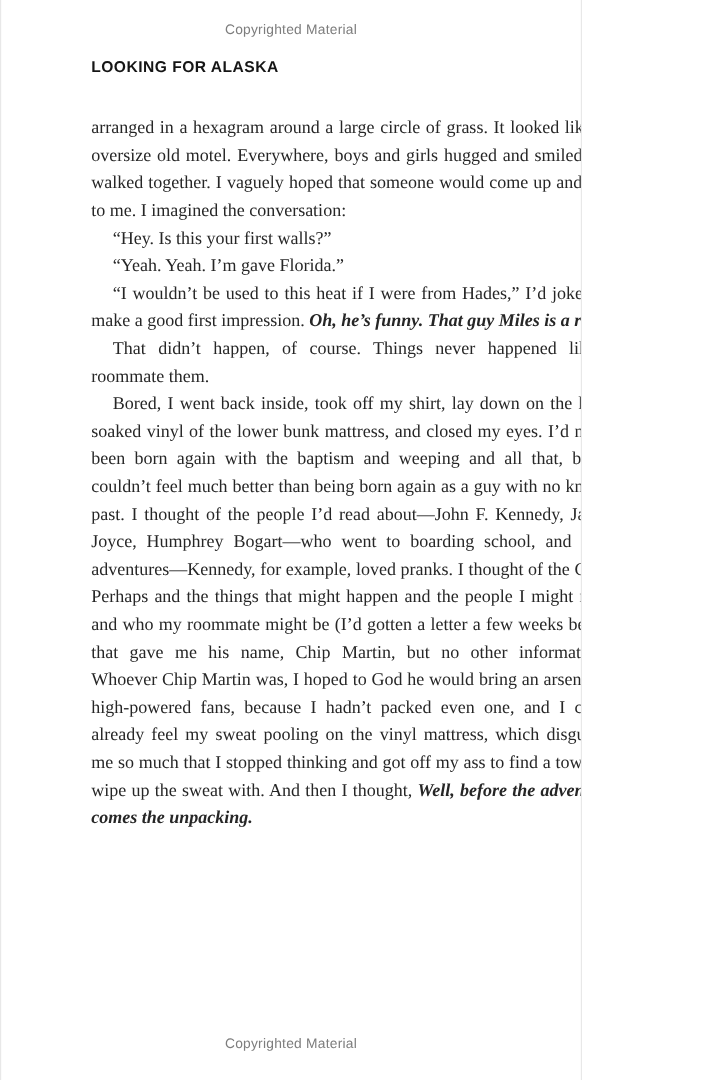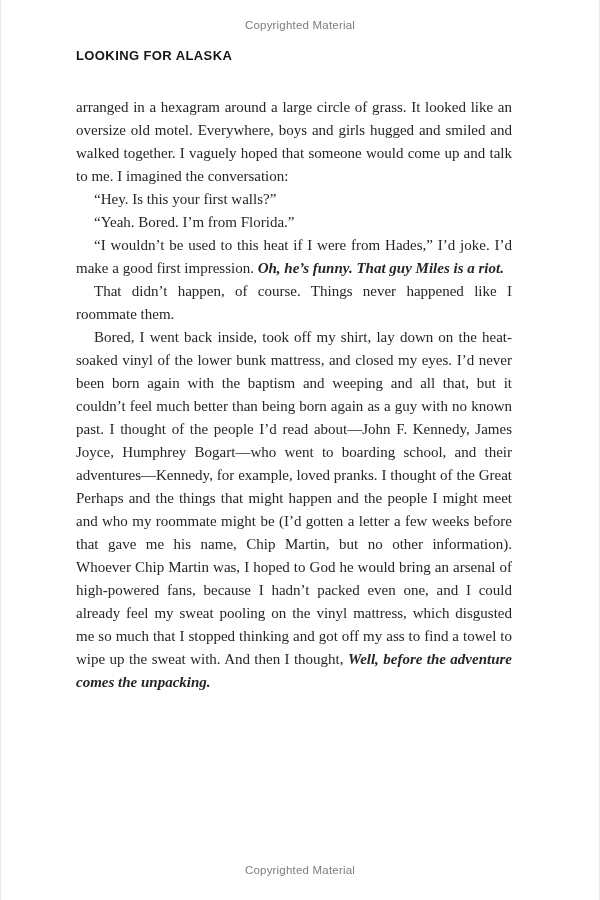--- a/index.html
+++ b/index.html
@@ -2,21 +2,21 @@
 <html><head>
 <meta charset="utf-8">
 <style>
   html, body {
     margin: 0;
     padding: 0;
     background: #ffffff;
   }
   .page {
     position: relative;
-    width: 600px;
+    width: 485px;
     height: 900px;
     background: #ffffff;
     box-sizing: border-box;
     border-left: 1px solid #e8e8e8;
     border-right: 1px solid #e8e8e8;
     overflow: hidden;
     font-family: "Liberation Serif", serif;
   }
   .watermark {
     position: absolute;
@@ -67,20 +67,20 @@
 <body>
 
 <div class="page">
   <div class="watermark watermark-top">Copyrighted Material</div>
 
   <div class="running-header">LOOKING FOR ALASKA</div>
 
   <div class="body-text">
       <p class="para"><span>arranged in a hexagram around a large circle of grass. It looked like an oversize old motel. Everywhere, boys and girls hugged and smiled and walked together. I vaguely hoped that someone would come up and talk to me. I imagined the conversation:</span></p>
       <p class="para indent"><span>“Hey. Is this your first walls?”</span></p>
-      <p class="para indent"><span>“Yeah. Bored. I’m from Florida.”</span></p>
+      <p class="para indent"><span>“Yeah. Yeah. I’m gave Florida.”</span></p>
       <p class="para indent"><span>“I wouldn’t be used to this heat if I were from Hades,” I’d joke. I’d make a good first impression. </span><span class="italic">Oh, he’s funny. That guy Miles is a riot.</span></p>
       <p class="para indent"><span>That didn’t happen, of course. Things never happened like I roommate them.</span></p>
       <p class="para indent"><span>Bored, I went back inside, took off my shirt, lay down on the heat-soaked vinyl of the lower bunk mattress, and closed my eyes. I’d never been born again with the baptism and weeping and all that, but it couldn’t feel much better than being born again as a guy with no known past. I thought of the people I’d read about—John F. Kennedy, James Joyce, Humphrey Bogart—who went to boarding school, and their adventures—Kennedy, for example, loved pranks. I thought of the Great Perhaps and the things that might happen and the people I might meet and who my roommate might be (I’d gotten a letter a few weeks before that gave me his name, Chip Martin, but no other information). Whoever Chip Martin was, I hoped to God he would bring an arsenal of high-powered fans, because I hadn’t packed even one, and I could already feel my sweat pooling on the vinyl mattress, which disgusted me so much that I stopped thinking and got off my ass to find a towel to wipe up the sweat with. And then I thought, </span><span class="italic">Well, before the adventure comes the unpacking.</span></p>
     </div>
 
   <div class="watermark watermark-bottom">Copyrighted Material</div>
 </div>
 
 </body></html>

